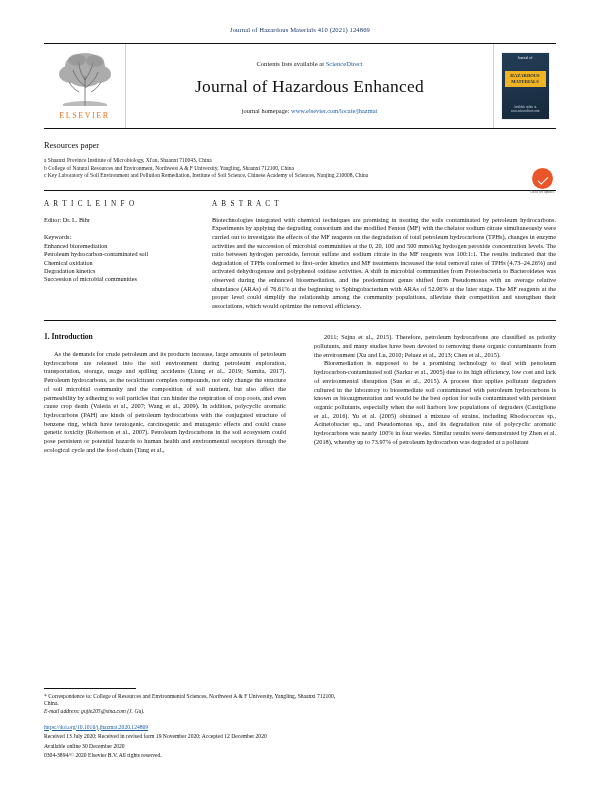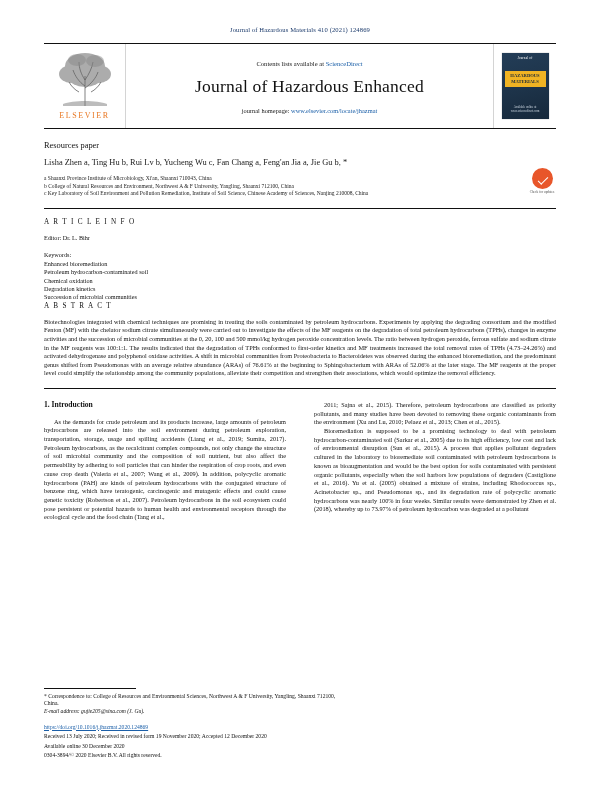--- a/index.html
+++ b/index.html
@@ -184,29 +184,29 @@
     margin-top: 1px;
     line-height: 4px;
   }
   
   .info-wrap {
     border-top: 0.9px solid #111;
     border-bottom: 0.9px solid #111;
     margin-top: 10px;
     display: flex;
     padding: 9px 0 10px;
-    flex-direction: column;
   }
   .info-col {
     width: 148px;
     padding-right: 14px;
     box-sizing: border-box;
   }
   .abs-col {
     flex: 1;
+    margin-left: 20px;
   }
   .col-head {
     font-size: 7.2px;
     letter-spacing: 1.3px;
     color: #111;
     margin-bottom: 8px;
   }
   .editor {
     font-size: 6.2px;
     margin-bottom: 10px;
@@ -328,21 +328,20 @@
           <div>HAZARDOUS</div>
           <div>MATERIALS</div>
         </div>
         <div class="cov-sub">Available online at www.sciencedirect.com</div>
       </div>
     </div>
   </div>
 
   <div class="sec-label">Resources paper</div>
 
-  <div class="authors">Lisha Zhen a, Ting Hu b, Rui Lv b, Yucheng Wu c, Fan Chang a, Feng'an Jia a, Jie Gu b, *</div>
 
   <div class="affils">
     <div>a Shaanxi Province Institute of Microbiology, Xi'an, Shaanxi 710043, China</div>
     <div>b College of Natural Resources and Environment, Northwest A &amp; F University, Yangling, Shaanxi 712100, China</div>
     <div>c Key Laboratory of Soil Environment and Pollution Remediation, Institute of Soil Science, Chinese Academy of Sciences, Nanjing 210008, China</div>
   </div>
 
   <div class="crossmark">
     <div class="cm-circle"></div>
     <div class="cm-text">Check for updates</div>

